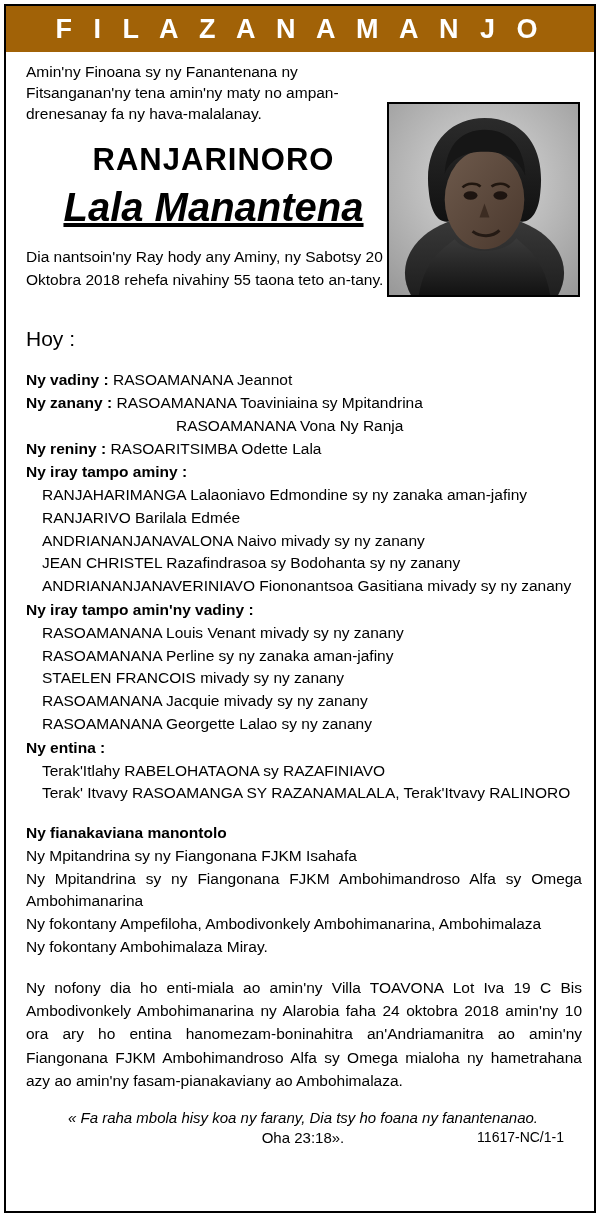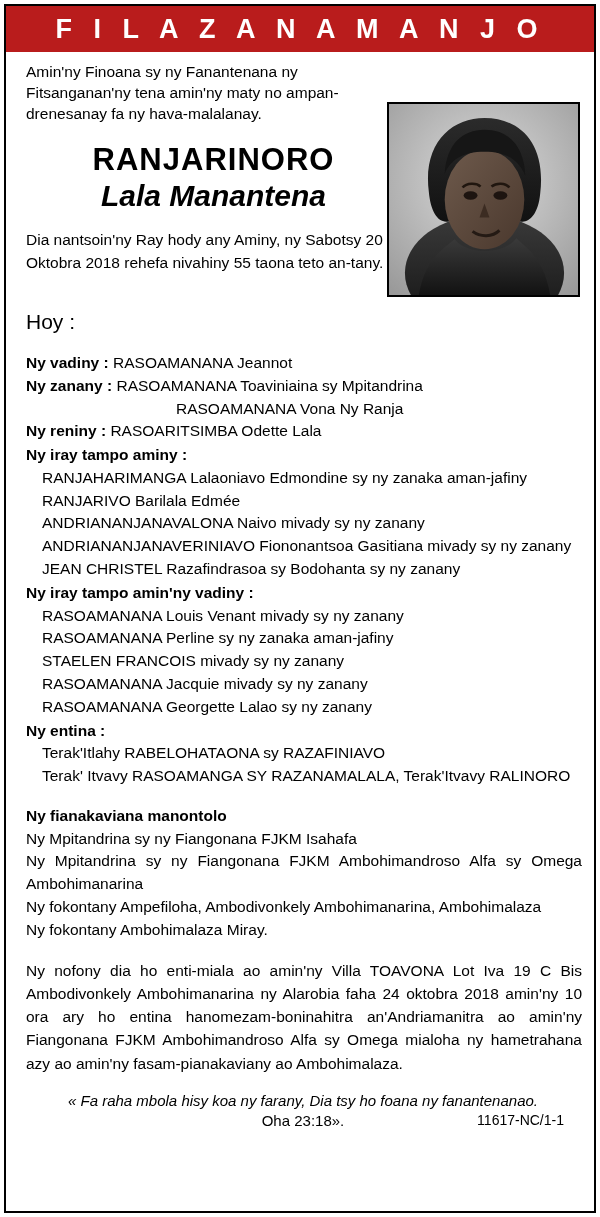--- a/index.html
+++ b/index.html
@@ -26,21 +26,21 @@
     height: 1209px;
     border: 2px solid #000;
     box-sizing: border-box;
   }
   .banner {
     position: absolute;
     left: 6px;
     top: 6px;
     width: 588px;
     height: 46px;
-    background: #b91c1c;
+    background: #a16207;
     color: #fff;
     display: flex;
     align-items: center;
     justify-content: center;
     box-sizing: border-box;
   }
   .banner-text {
     font-size: 27px;
     font-weight: bold;
     letter-spacing: 7px;
@@ -78,25 +78,26 @@
     width: 375px;
     text-align: center;
   }
   .name-line1 {
     font-size: 31px;
     font-weight: bold;
     letter-spacing: 1px;
     line-height: 1.12;
   }
   .name-line2 {
-    font-size: 30px;
+    font-size: 40px;
     font-weight: bold;
     font-style: italic;
     line-height: 1.12;
-    margin-top: 2px;
+    margin-top: 8px;
+    text-decoration: underline;
   }
   .callbody {
     margin-top: 16px;
     font-size: 15.5px;
     line-height: 1.45;
     width: 372px;
   }
   .hoy {
     margin-top: 36px;
     font-size: 21px;
@@ -220,22 +221,22 @@
       </div>
       <div class="rel-row">
         <span class="rel-label">Ny reniny  :</span>
         <span>RASOARITSIMBA Odette Lala</span>
       </div>
 
       <div class="group-head">Ny iray tampo aminy  :</div>
       <div class="sub">RANJAHARIMANGA Lalaoniavo Edmondine sy ny zanaka aman-jafiny</div>
       <div class="sub">RANJARIVO Barilala Edmée</div>
       <div class="sub">ANDRIANANJANAVALONA Naivo mivady sy ny zanany</div>
+      <div class="sub">JEAN CHRISTEL Razafindrasoa sy Bodohanta sy ny zanany</div>
       <div class="sub">ANDRIANANJANAVERINIAVO Fiononantsoa Gasitiana mivady sy ny zanany</div>
-      <div class="sub">JEAN CHRISTEL Razafindrasoa sy Bodohanta sy ny zanany</div>
 
       <div class="group-head">Ny iray tampo amin'ny vadiny  :</div>
       <div class="sub">RASOAMANANA Louis Venant mivady sy ny zanany</div>
       <div class="sub">RASOAMANANA Perline sy ny zanaka aman-jafiny</div>
       <div class="sub">STAELEN FRANCOIS mivady sy ny  zanany</div>
       <div class="sub">RASOAMANANA Jacquie mivady sy ny zanany</div>
       <div class="sub">RASOAMANANA Georgette Lalao sy ny zanany</div>
 
       <div class="group-head">Ny entina  :</div>
       <div class="sub">Terak'Itlahy RABELOHATAONA sy RAZAFINIAVO</div>

